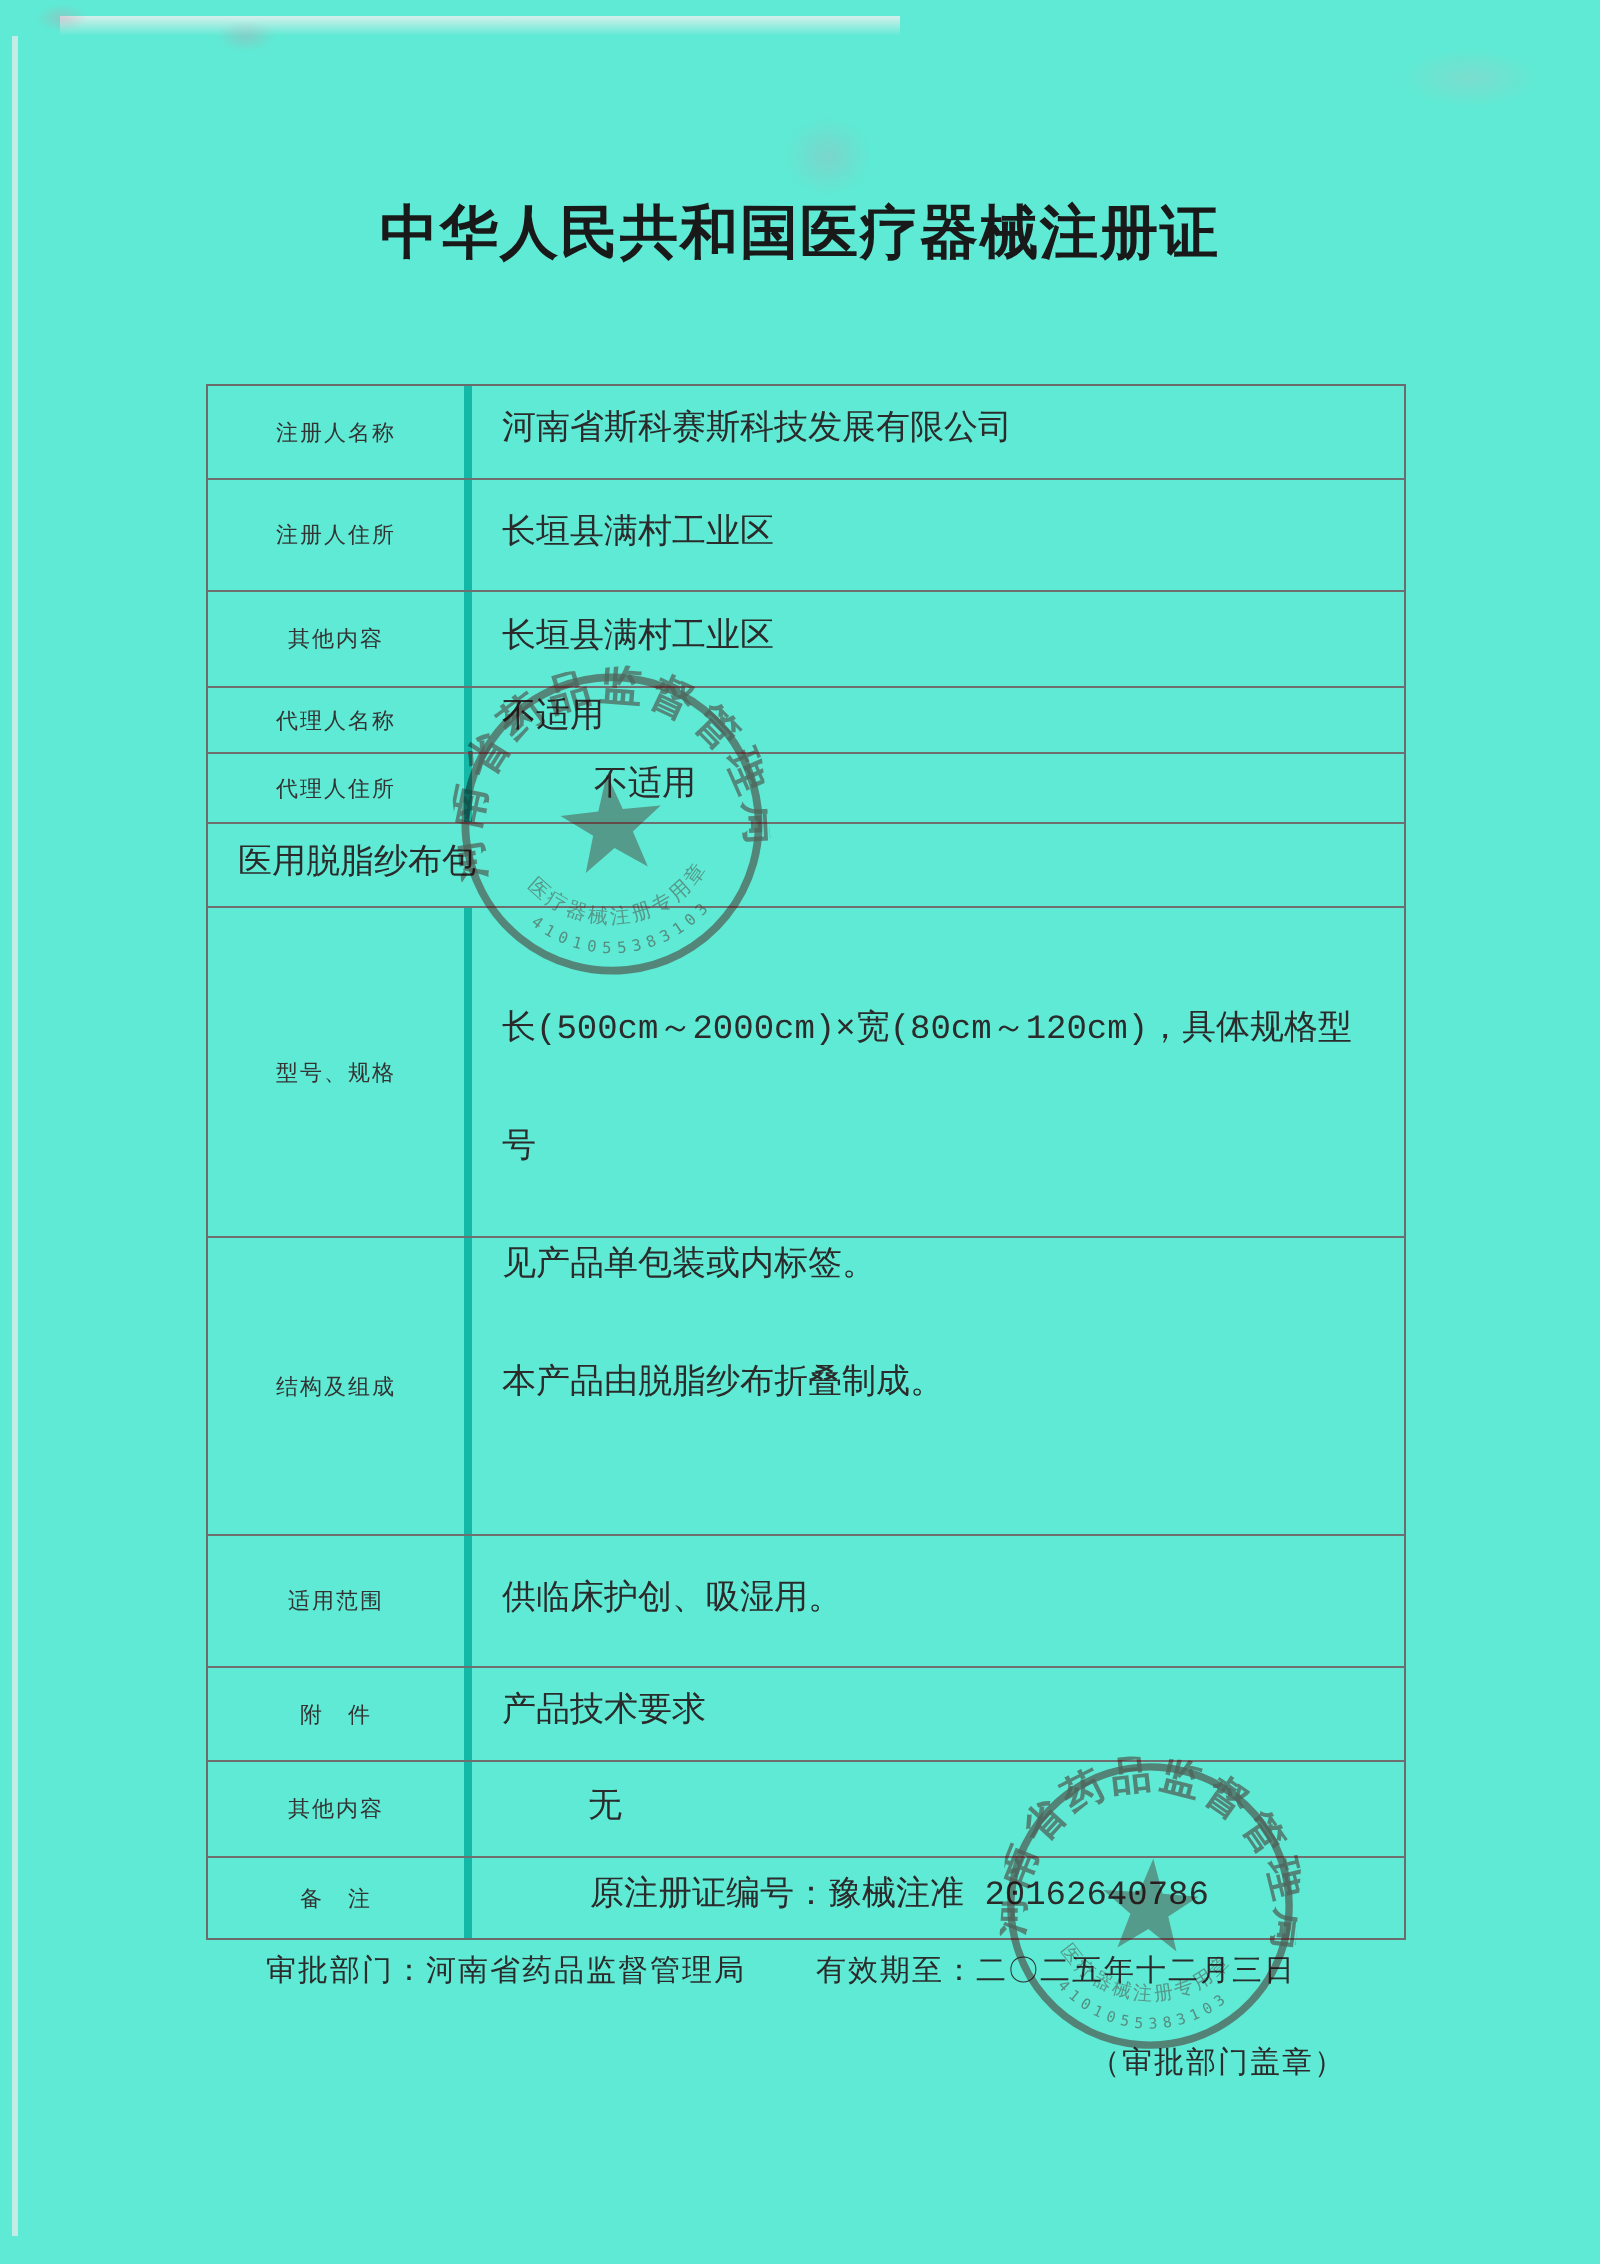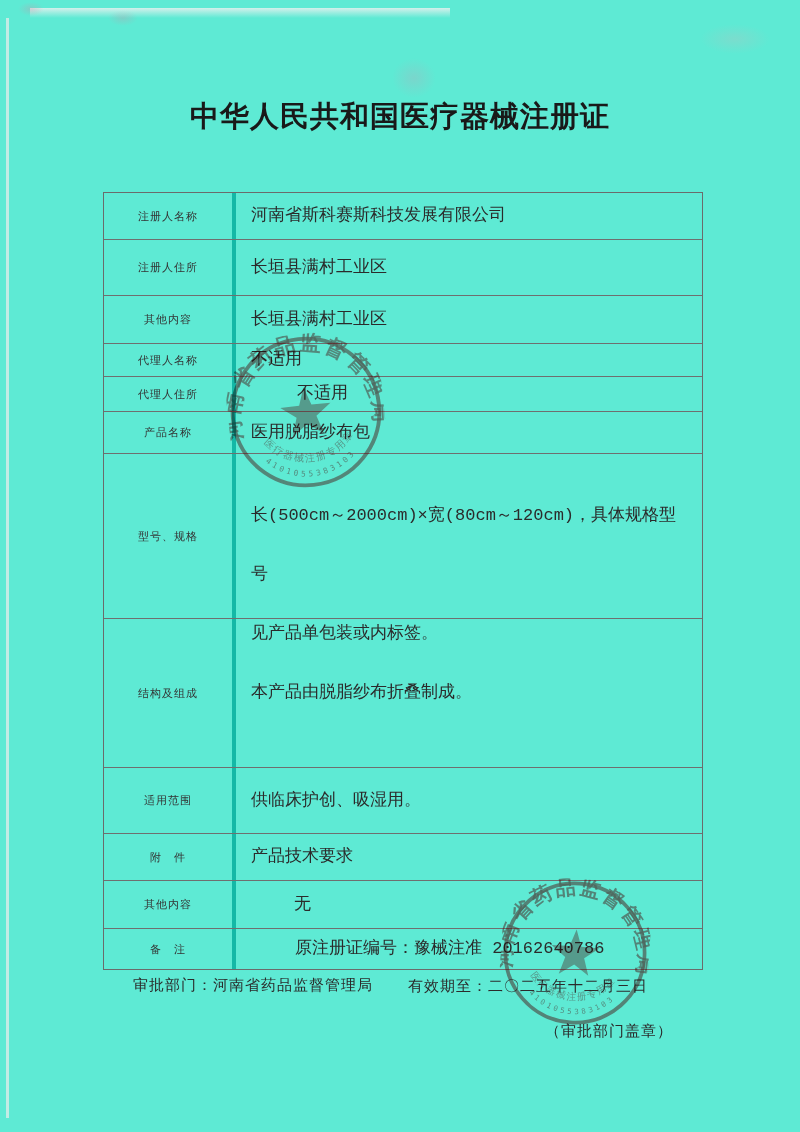--- a/index.html
+++ b/index.html
@@ -133,21 +133,20 @@
     </div>
     <div class="trow">
       <div class="cell-label">代理人名称</div>
       <div class="cell-value">不适用</div>
     </div>
     <div class="trow">
       <div class="cell-label">代理人住所</div>
       <div class="cell-value">不适用</div>
     </div>
     <div class="trow">
-      <div class="cell-label">产品名称</div>
       <div class="cell-value">医用脱脂纱布包</div>
     </div>
     <div class="trow">
       <div class="cell-label">型号、规格</div>
       <div class="cell-value">长(500cm～2000cm)×宽(80cm～120cm)，具体规格型号
 见产品单包装或内标签。</div>
     </div>
     <div class="trow">
       <div class="cell-label">结构及组成</div>
       <div class="cell-value">本产品由脱脂纱布折叠制成。</div>

